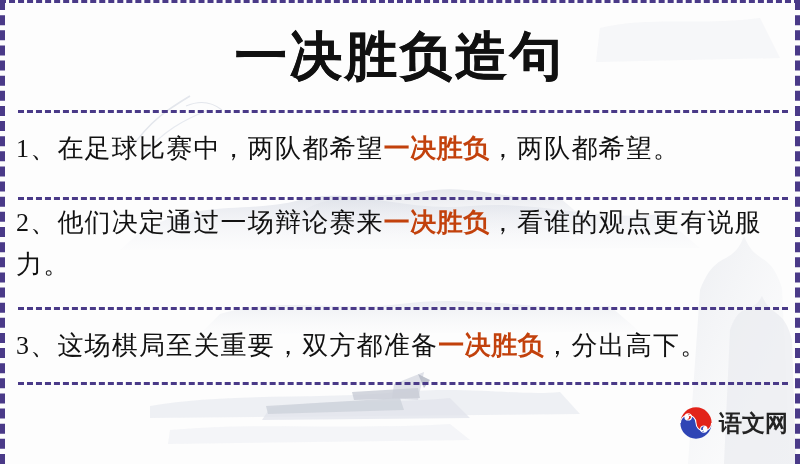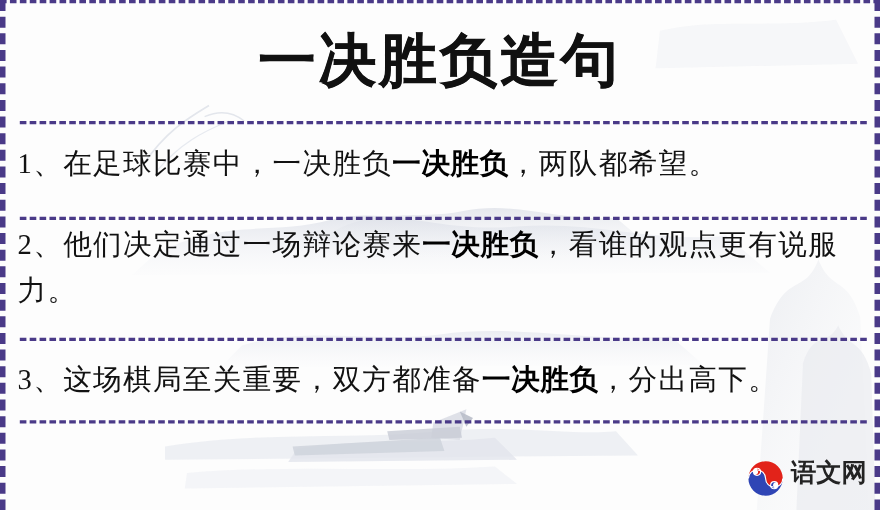--- a/index.html
+++ b/index.html
@@ -88,32 +88,32 @@
     font-family: "Liberation Serif", "DejaVu Serif", serif;
     font-size: 26px;
     line-height: 42px;
     letter-spacing: 1.2px;
     text-align: left;
   }
   .s1 { top: 128px; }
   .s2 { top: 202px; }
   .s3 { top: 325px; font-family: Liberation Serif, serif; }
   .kw {
-    color: #000000;
+    color: #c2410c;
     font-weight: bold;
     letter-spacing: 0.5px;
   }
 
   
   .logo {
     position: absolute;
     right: 12px;
-    bottom: 12px;
+    bottom: 24px;
     display: flex;
-    align-items: flex-start;
+    align-items: center;
     gap: 6px;
     z-index: 5;
   }
   .logo-mark {
     width: 34px;
     height: 34px;
     flex: 0 0 auto;
     display: block;
   }
   .logo-text {
@@ -175,21 +175,21 @@
     <div class="title-area">
       <div class="title-text">一决胜负造句</div>
     </div>
 
     <div class="divider d1"></div>
     <div class="divider d2"></div>
     <div class="divider d3"></div>
     <div class="divider d4"></div>
 
     <div class="sentence s1">
-      <span>1、</span><span>在足球比赛中，一决胜负</span><span class="kw">一决胜负</span><span>，两队都希望。</span>
+      <span>1、</span><span>在足球比赛中，两队都希望</span><span class="kw">一决胜负</span><span>，两队都希望。</span>
     </div>
 
     <div class="sentence s2">
       <span>2、</span><span>他们决定通过一场辩论赛来</span><span class="kw">一决胜负</span><span>，看谁的观点更有说服力。</span>
     </div>
 
     <div class="sentence s3">
       <span>3、</span><span>这场棋局至关重要，双方都准备</span><span class="kw">一决胜负</span><span>，分出高下。</span>
     </div>
 

